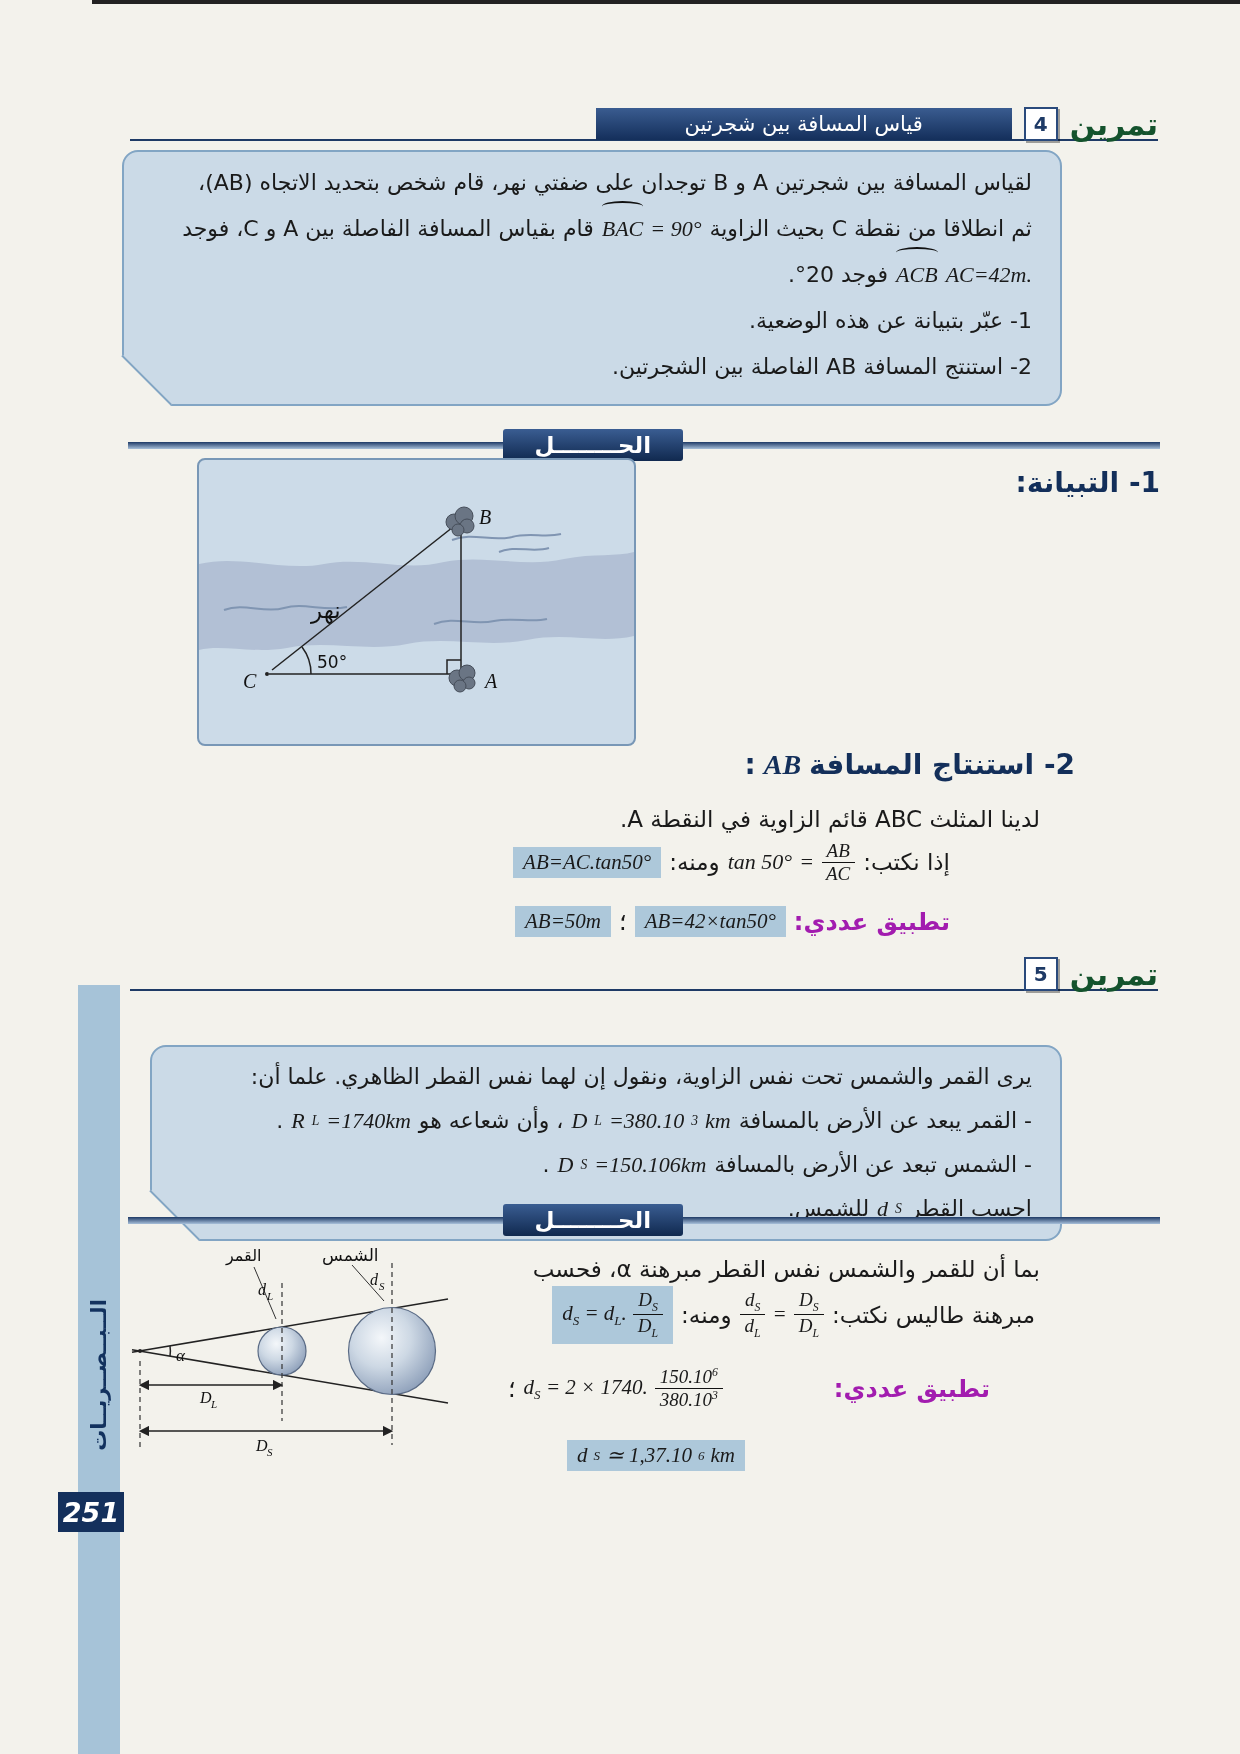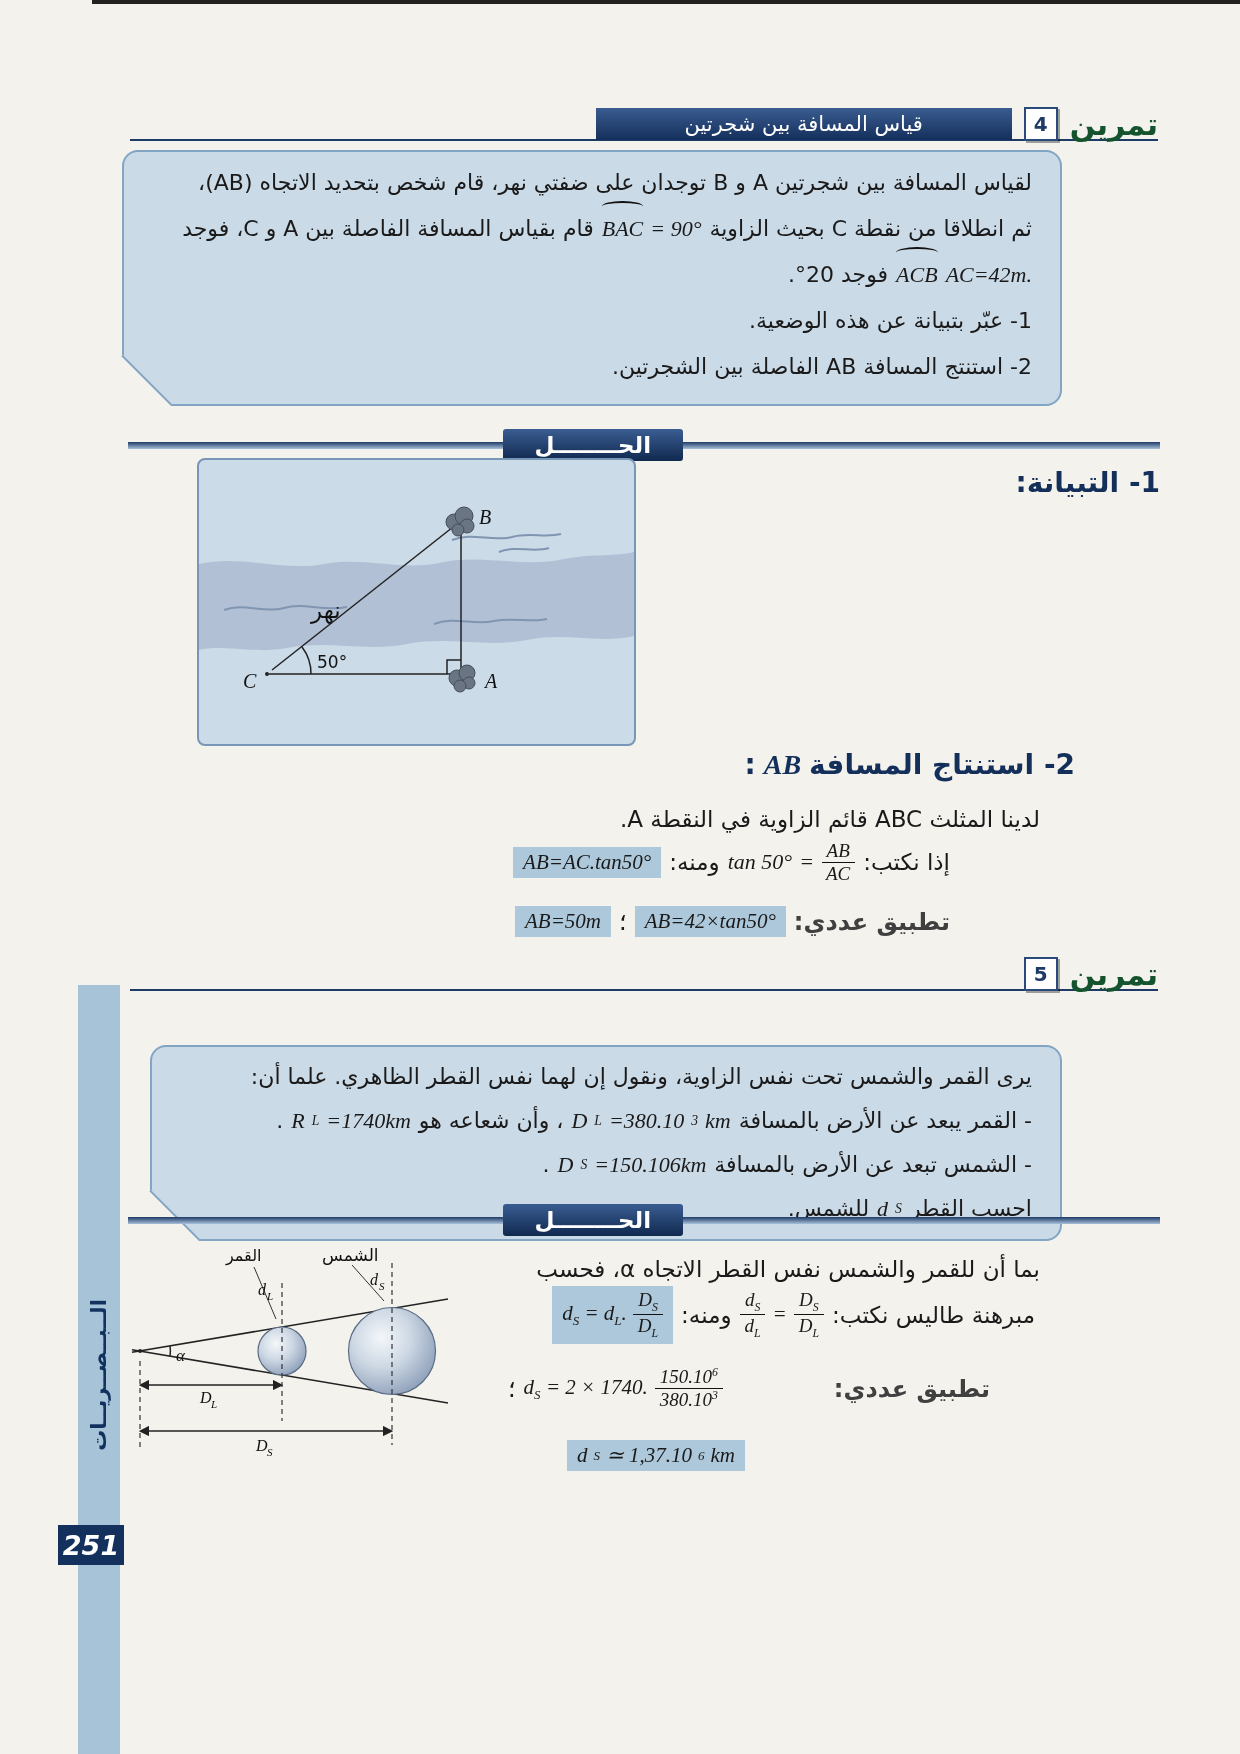--- a/index.html
+++ b/index.html
@@ -38,21 +38,21 @@
   .solbar{position:absolute;display:flex;align-items:center;height:34px;}
   .solbar .ln{height:7px;background:linear-gradient(180deg,#1e3a66,#a8c0da);}
   .solbar .lnL{flex:0.88;}
   .solbar .lnR{flex:1.12;}
   .solbar .pill{height:32px;min-width:140px;background:linear-gradient(180deg,#3a5d92,#10294f);color:#fff;
                 font-weight:bold;font-size:23px;display:flex;align-items:center;justify-content:center;
                 padding:0 20px;border-radius:3px;}
 
   .sol-h{position:absolute;direction:rtl;font-size:28px;font-weight:bold;color:#132f5a;}
   .p{position:absolute;direction:rtl;font-size:23px;}
-  .blbl{font-weight:bold;color:#404040;font-size:24px;}
+  .blbl{font-weight:bold;color:#a21caf;font-size:24px;}
   .chip{background:#adc8da;padding:3px 10px;display:inline-flex;align-items:center;gap:6px;font-size:21px;}
   .frac{display:inline-flex;flex-direction:column;align-items:center;line-height:1.15;font-size:19px;}
   .frac .fn{border-bottom:1.5px solid #111;padding:0 5px;}
   .frac .fd{padding:0 5px;}
   sub,sup{font-size:0.62em;}
   .sp{width:95px;}
   .sep{font-size:24px;}
 
   
   .diag{position:absolute;background:#ccdbe8;border:2px solid #7897b6;border-radius:8px;}
@@ -66,21 +66,21 @@
   .dash{stroke:#333;stroke-width:1.2;stroke-dasharray:5 4;fill:none;}
   .blob{fill:#6a7584;stroke:#454d59;stroke-width:1;}
 
   
   .sidebar{position:absolute;left:78px;top:985px;width:42px;height:769px;background:#a6c3d8;}
   .sidebar-textwrap{position:absolute;left:0;top:285px;width:42px;height:210px;
                     display:flex;align-items:center;justify-content:center;}
   .sidebar-textwrap span{transform:rotate(-90deg);white-space:nowrap;font-weight:bold;font-size:21px;
                          color:#12315e;letter-spacing:1px;}
   .pagenum{position:absolute;left:58px;top:1492px;width:66px;height:40px;background:#14305c;color:#fff;
-           display:flex;align-items:center;justify-content:center;font-size:27px;font-weight:bold;font-style:italic;margin-top:33px;}
+           display:flex;align-items:center;justify-content:center;font-size:27px;font-weight:bold;font-style:italic;}
 </style>
 </head>
 <body>
 
 <div class="page">
   <div class="topline"></div>
 
   <div class="ex-header" style="left:130px;top:100px;width:1028px;">
     <div class="rule"></div>
     <div class="hrow">
@@ -263,21 +263,21 @@
 
     <line class="geo" x1="14" y1="142" x2="148" y2="142" marker-start="url(#ar)" marker-end="url(#ar)"></line>
     <text class="lat" x="70" y="160" font-size="16">D</text>
     <text class="lat" x="81" y="165" font-size="11">L</text>
 
     <line class="geo" x1="14" y1="188" x2="258" y2="188" marker-start="url(#ar)" marker-end="url(#ar)"></line>
     <text class="lat" x="126" y="208" font-size="16">D</text>
     <text class="lat" x="137" y="213" font-size="11">S</text>
   </svg>
 
-  <div class="p" style="right:200px;top:1256px;">بما أن للقمر والشمس نفس القطر الاتجاه α، فحسب</div>
+  <div class="p" style="right:200px;top:1256px;">بما أن للقمر والشمس نفس القطر مبرهنة α، فحسب</div>
 
   <div class="p row" style="right:205px;top:1286px;">
     <span>مبرهنة طاليس نكتب:</span>
     <span class="f" style="font-size:21px;">
       <span class="frac">
         <span class="fn">d<sub>S</sub></span>
         <span class="fd">d<sub>L</sub></span>
       </span>
       <span>=</span>
       <span class="frac">

